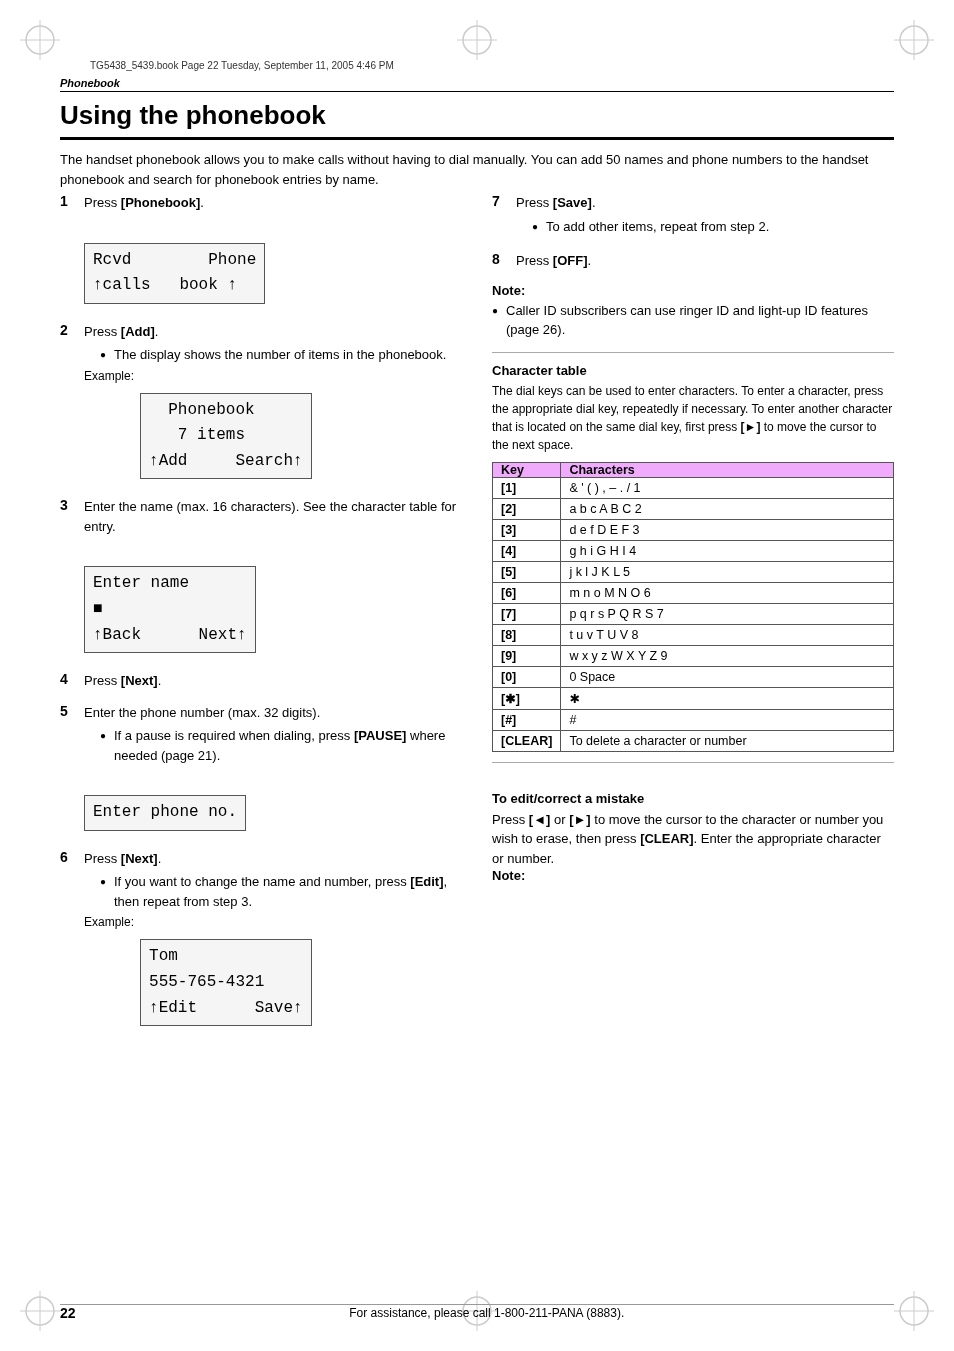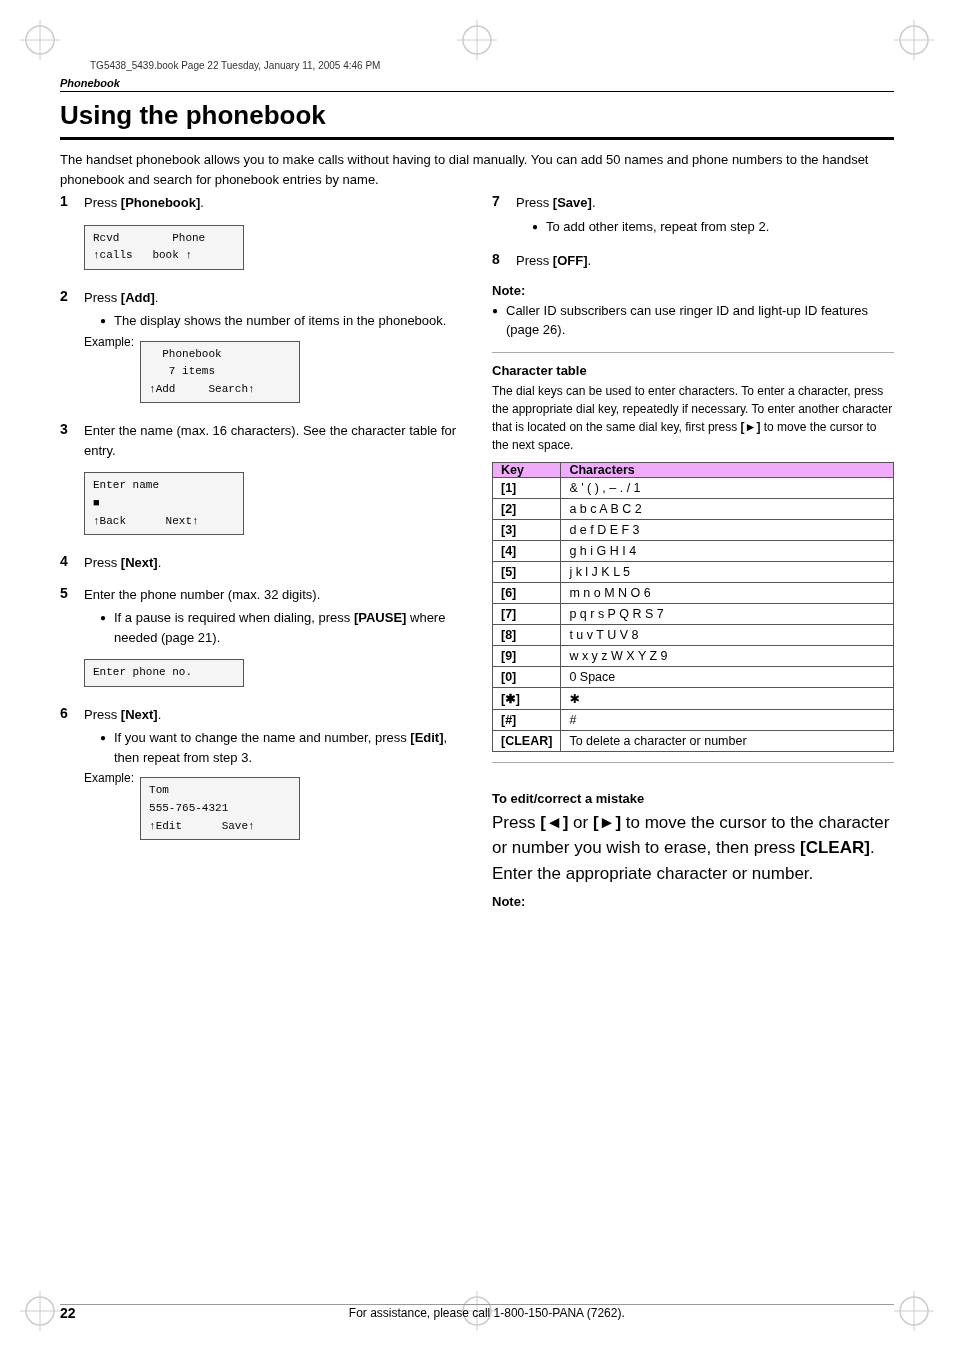--- a/index.html
+++ b/index.html
@@ -96,23 +96,23 @@
     .example-label {
       font-size: 12px;
       margin-right: 6px;
     }
     
     .lcd-box {
       display: inline-block;
       border: 1.5px solid #555;
       background: #f5f5f5;
       font-family: 'Courier New', monospace;
-      font-size: 11px;
+      font-size: 16px;
       padding: 4px 8px;
-      margin: 6px 0 6px 0;
+      margin: 24px 0 6px 0;
       min-width: 160px;
       line-height: 1.6;
     }
     .lcd-box .lcd-line {
       display: block;
     }
     .main-columns {
       display: flex;
       gap: 30px;
     }
@@ -247,21 +247,21 @@
       </svg>
   </div>
   <div class="corner-mark corner-bm">
     <svg viewBox="0 0 40 40">
         <circle cx="20" cy="20" r="14" fill="none" stroke="#ccc" stroke-width="1.5"></circle>
         <line x1="20" y1="0" x2="20" y2="40" stroke="#ccc" stroke-width="1"></line>
         <line x1="0" y1="20" x2="40" y2="20" stroke="#ccc" stroke-width="1"></line>
       </svg>
   </div>
 
-  <div class="file-info">TG5438_5439.book  Page 22  Tuesday, January 11, 2005  4:46 PM</div>
+  <div class="file-info">TG5438_5439.book  Page 22  Tuesday, September 11, 2005  4:46 PM</div>
 
   <div class="section-header">Phonebook</div>
 
   <h1 class="page-title">Using the phonebook</h1>
 
   <p class="intro-text">The handset phonebook allows you to make calls without having to dial manually. You can add 50 names and phone numbers to the handset phonebook and search for phonebook entries by name.</p>
 
   <div class="main-columns">
 
     <div class="col-left">
@@ -442,29 +442,29 @@
             <tr>
               <td>[CLEAR]</td>
               <td>To delete a character or number</td>
             </tr>
           </tbody>
       </table>
 
       <hr class="section-rule">
 
       <div class="edit-mistake-title">To edit/correct a mistake</div>
-      <p style="font-size:17px; line-height:1.5; margin-bottom:8px;">Press <kbd>[◄]</kbd> or <kbd>[►]</kbd> to move the cursor to the character or number you wish to erase, then press <kbd>[CLEAR]</kbd>. Enter the appropriate character or number.</p>
+      <p style="font-size:13px; line-height:1.5; margin-bottom:0;">Press <kbd>[◄]</kbd> or <kbd>[►]</kbd> to move the cursor to the character or number you wish to erase, then press <kbd>[CLEAR]</kbd>. Enter the appropriate character or number.</p>
 
       <div>
         <div class="note-label">Note:</div>
       </div>
 
     </div>
 
   </div>
 
   <div class="footer">
     <span class="step-number">22</span>
-    <span>For assistance, please call 1-800-150-PANA (7262).</span>
+    <span>For assistance, please call 1-800-211-PANA (8883).</span>
     <span></span>
   </div>
 
 </div>
 
 </body></html>

